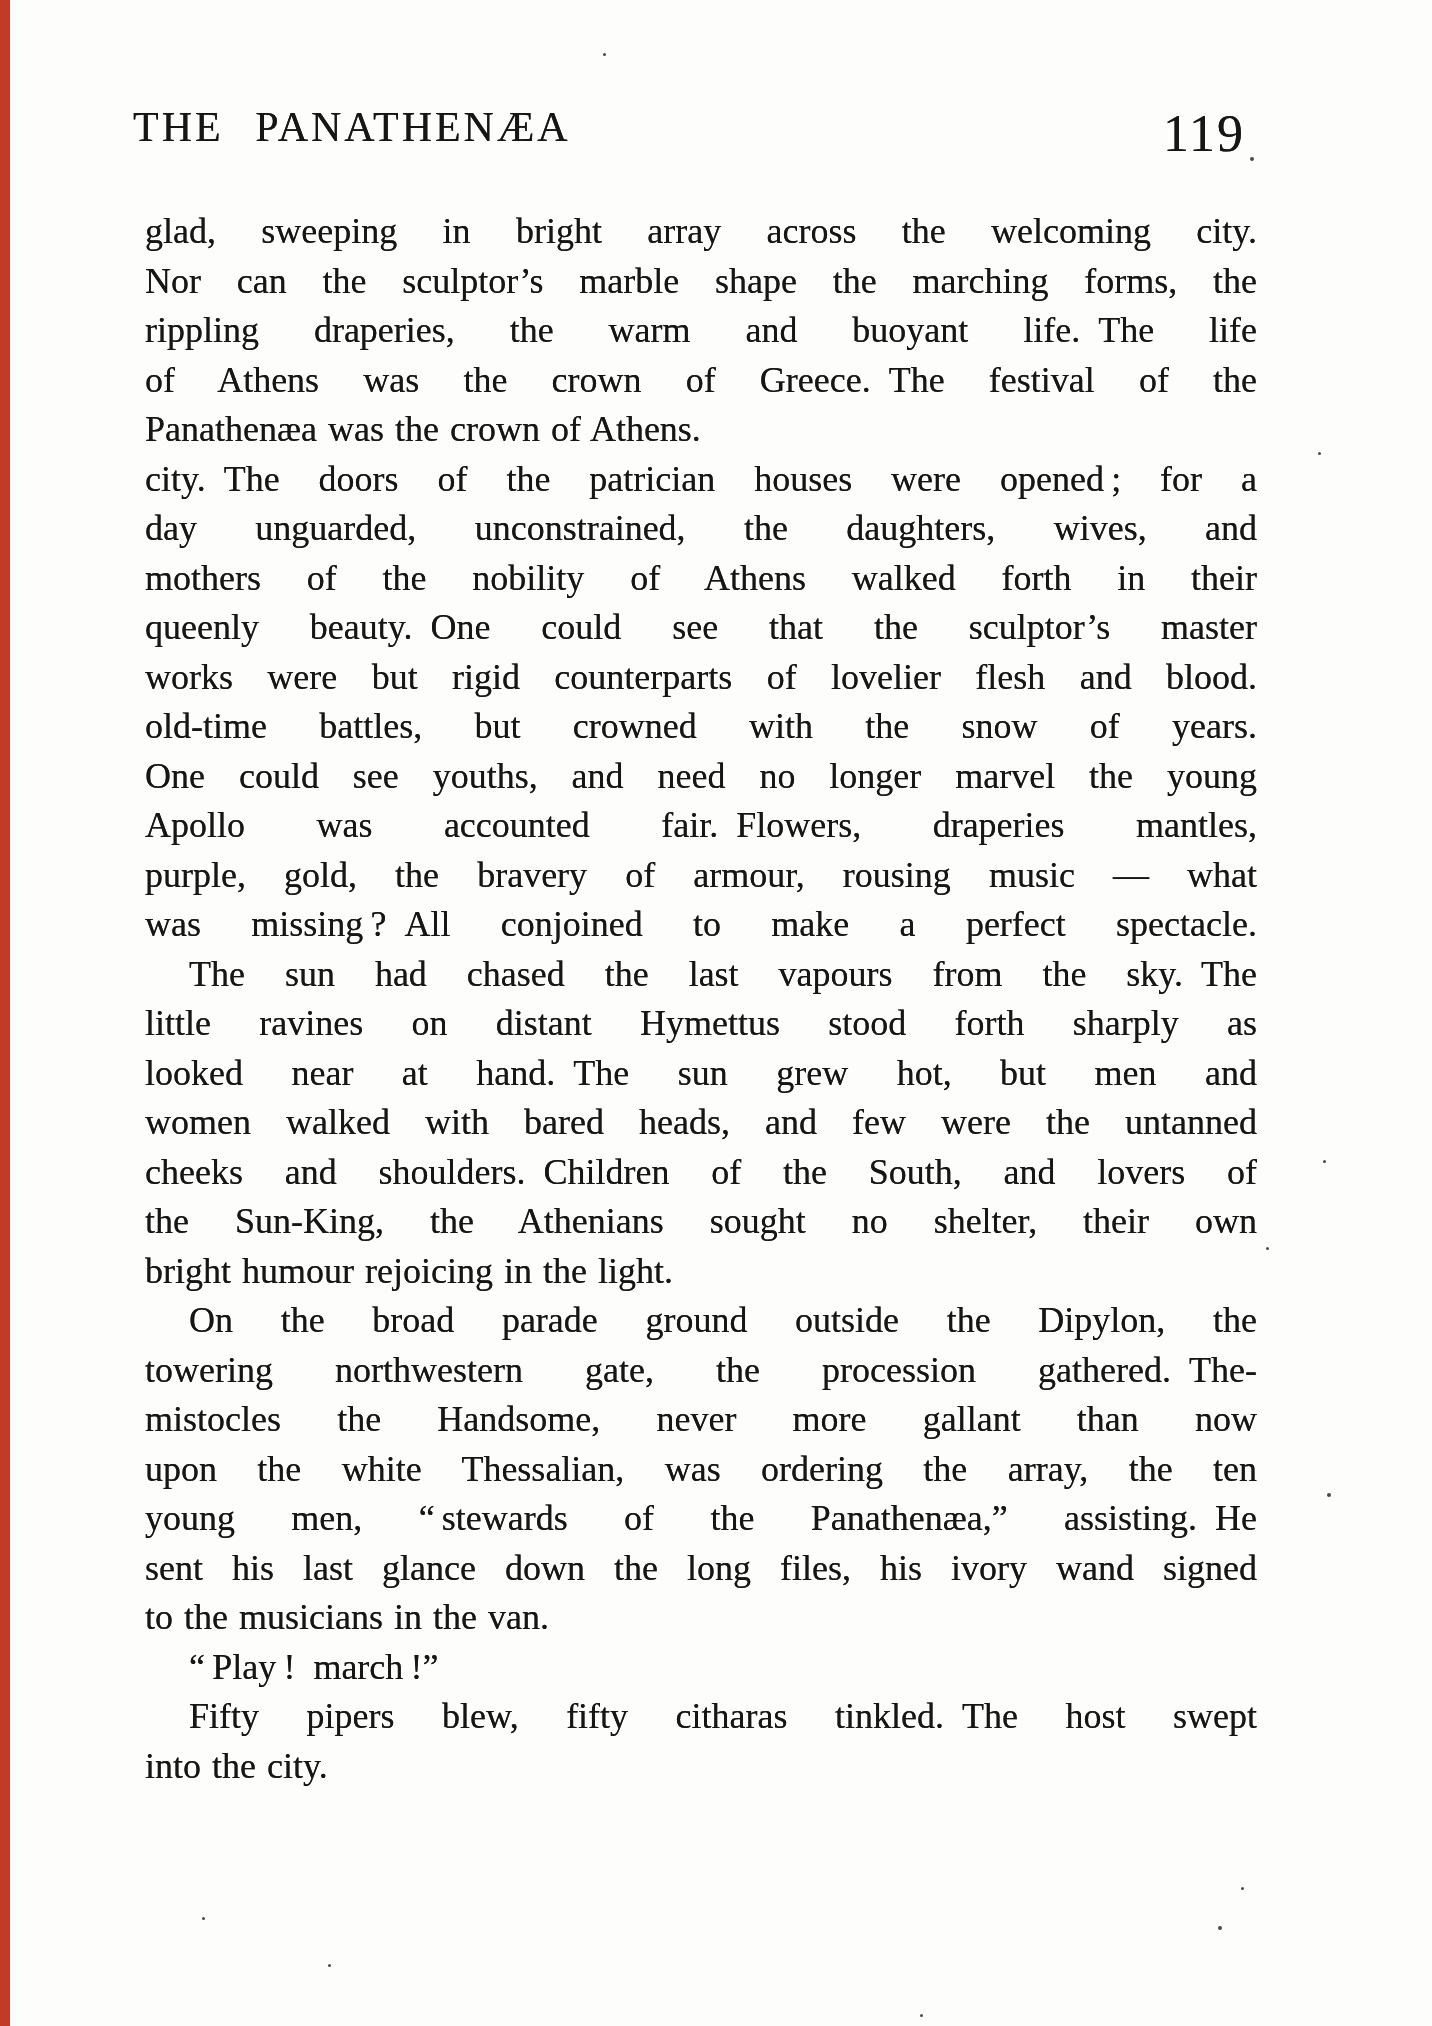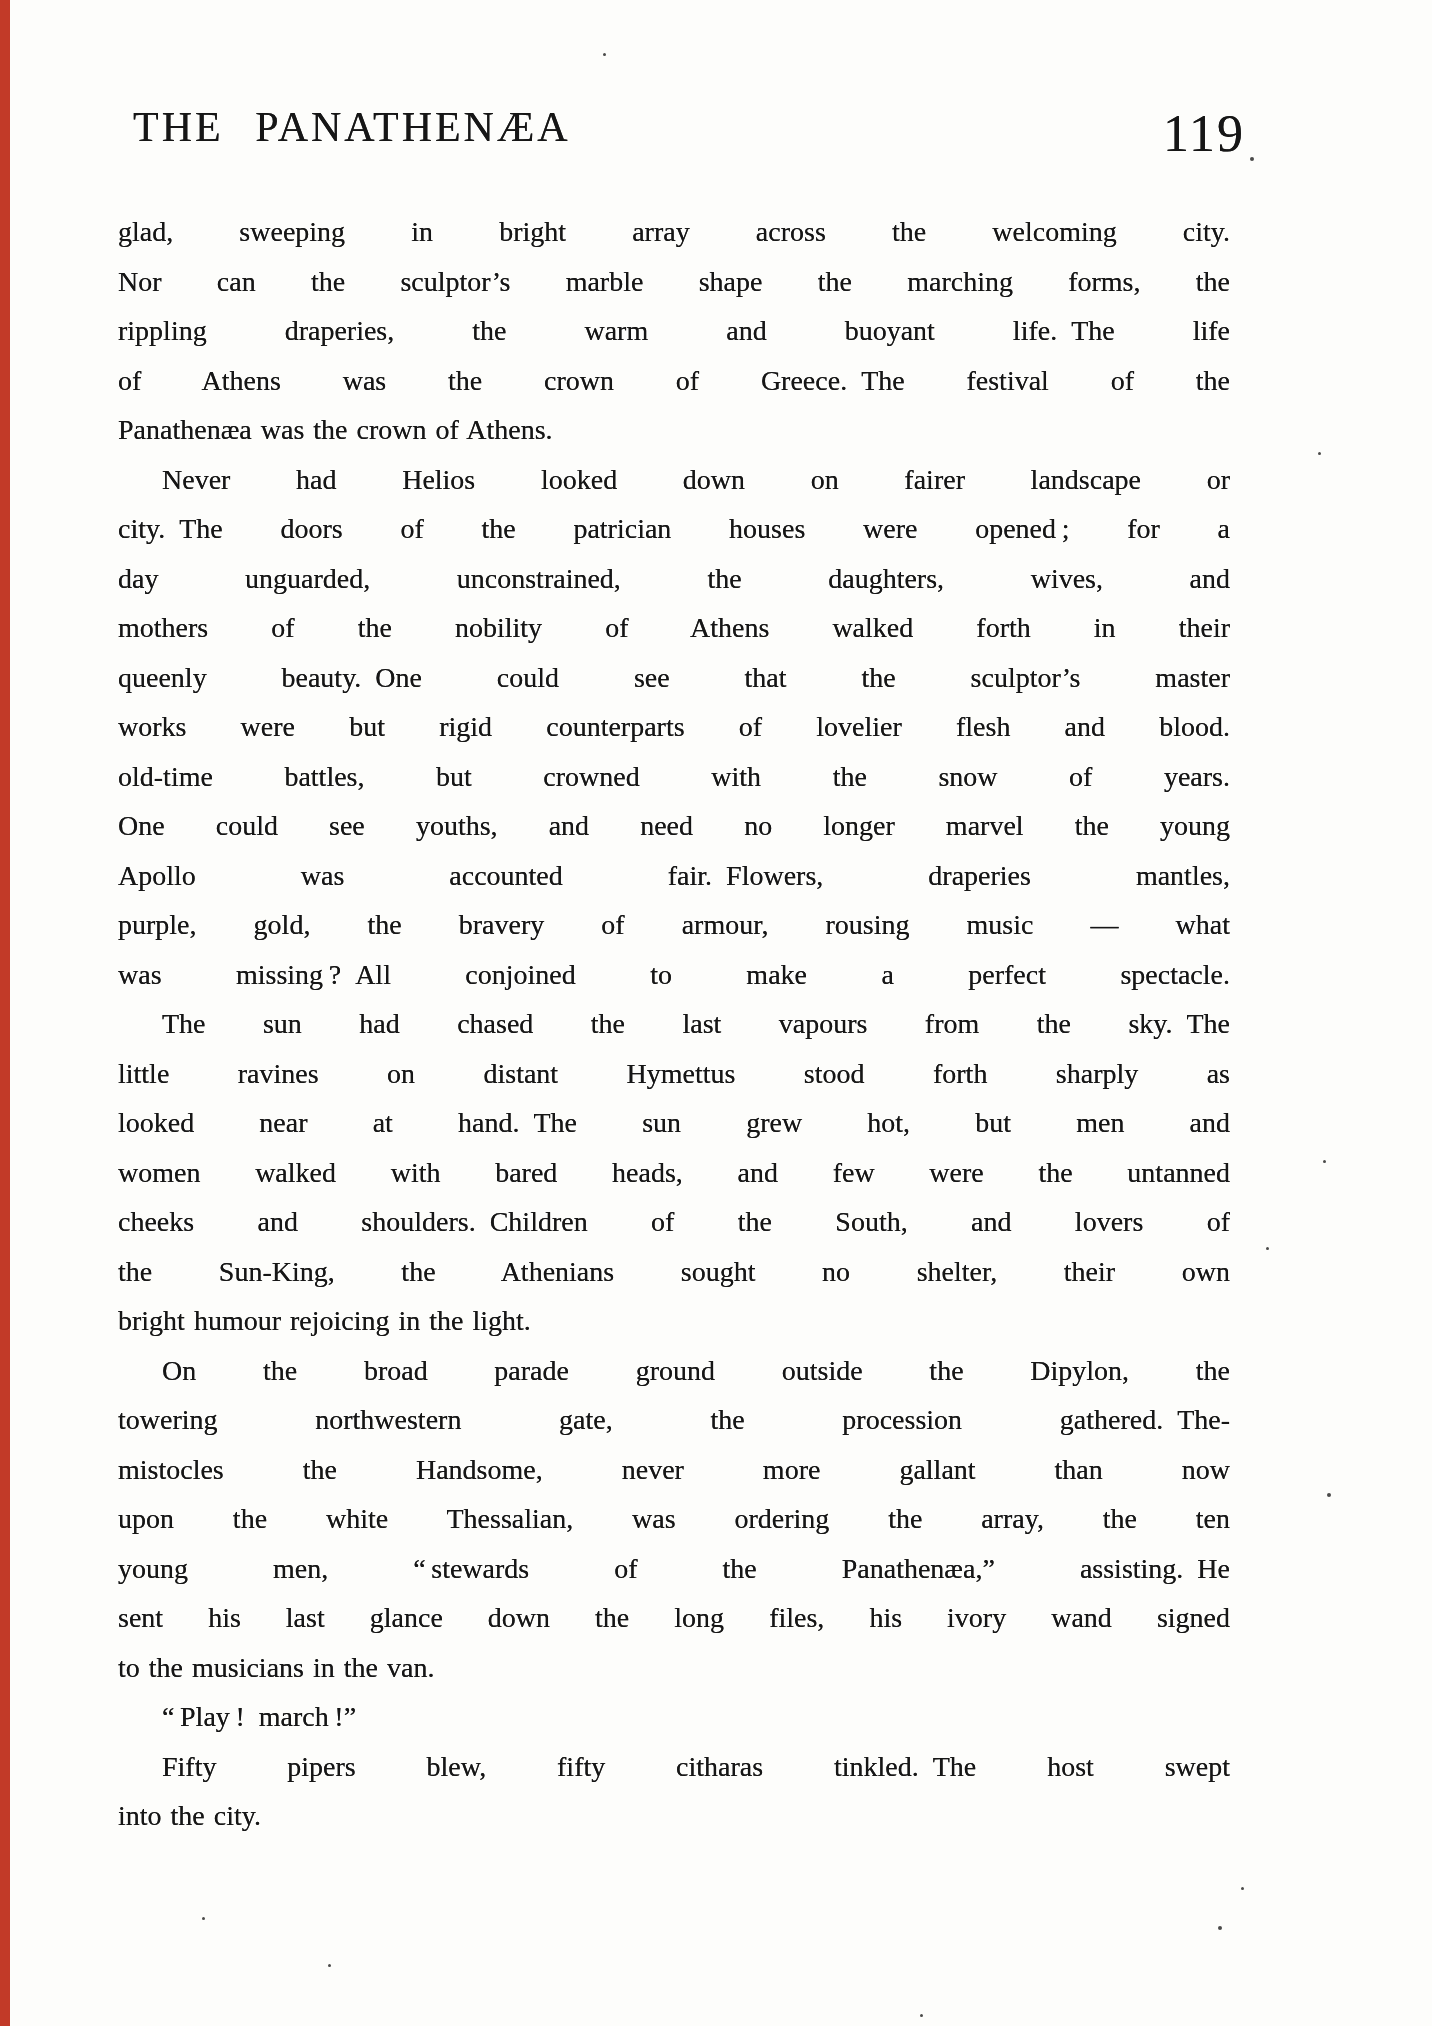--- a/index.html
+++ b/index.html
@@ -12,22 +12,22 @@
   .running-head{
     position:absolute;left:133px;top:103px;width:1112px;height:52px;
     font-size:42px;letter-spacing:3px;word-spacing:18px;
     white-space:nowrap;text-shadow:0 0 .6px rgba(10,10,10,.85);
   }
   .page-number{
     position:absolute;right:0;top:1px;font-size:52px;letter-spacing:2px;
     word-spacing:normal;text-shadow:0 0 .6px rgba(10,10,10,.85);
   }
   .text-block{
-    position:absolute;left:118px;top:207px;width:1112px;
-    font-size:28px;word-spacing:2px;
+    position:absolute;left:145px;top:207px;width:1112px;
+    font-size:36px;word-spacing:2px;
     text-shadow:0 0 .55px rgba(10,10,10,.8);
   }
   .line{
     height:49.5px;line-height:49.5px;overflow:hidden;
     text-align:justify;white-space:normal;
   }
   .line.j::after{content:"";display:inline-block;width:100%;height:0}
   .line.ind{padding-left:44px}
   .speck{position:absolute;background:#2a2a2a;border-radius:50%;opacity:.85}
 </style>
@@ -40,21 +40,20 @@
   <span>THE PANATHENÆA</span>
   <span class="page-number">119</span>
 </div>
 
 <div class="text-block">
     <div class="line j">glad, sweeping in bright array across the welcoming city.</div>
     <div class="line j">Nor can the sculptor’s marble shape the marching forms, the</div>
     <div class="line j">rippling draperies, the warm and buoyant life. The life</div>
     <div class="line j">of Athens was the crown of Greece. The festival of the</div>
     <div class="line">Panathenæa was the crown of Athens.</div>
-    <div class="line j ind">Never had Helios looked down on fairer landscape or</div>
     <div class="line j">city. The doors of the patrician houses were opened ; for a</div>
     <div class="line j">day unguarded, unconstrained, the daughters, wives, and</div>
     <div class="line j">mothers of the nobility of Athens walked forth in their</div>
     <div class="line j">queenly beauty. One could see that the sculptor’s master</div>
     <div class="line j">works were but rigid counterparts of lovelier flesh and blood.</div>
     <div class="line j">old-time battles, but crowned with the snow of years.</div>
     <div class="line j">One could see youths, and need no longer marvel the young</div>
     <div class="line j">Apollo was accounted fair. Flowers, draperies mantles,</div>
     <div class="line j">purple, gold, the bravery of armour, rousing music — what</div>
     <div class="line j">was missing ? All conjoined to make a perfect spectacle.</div>

